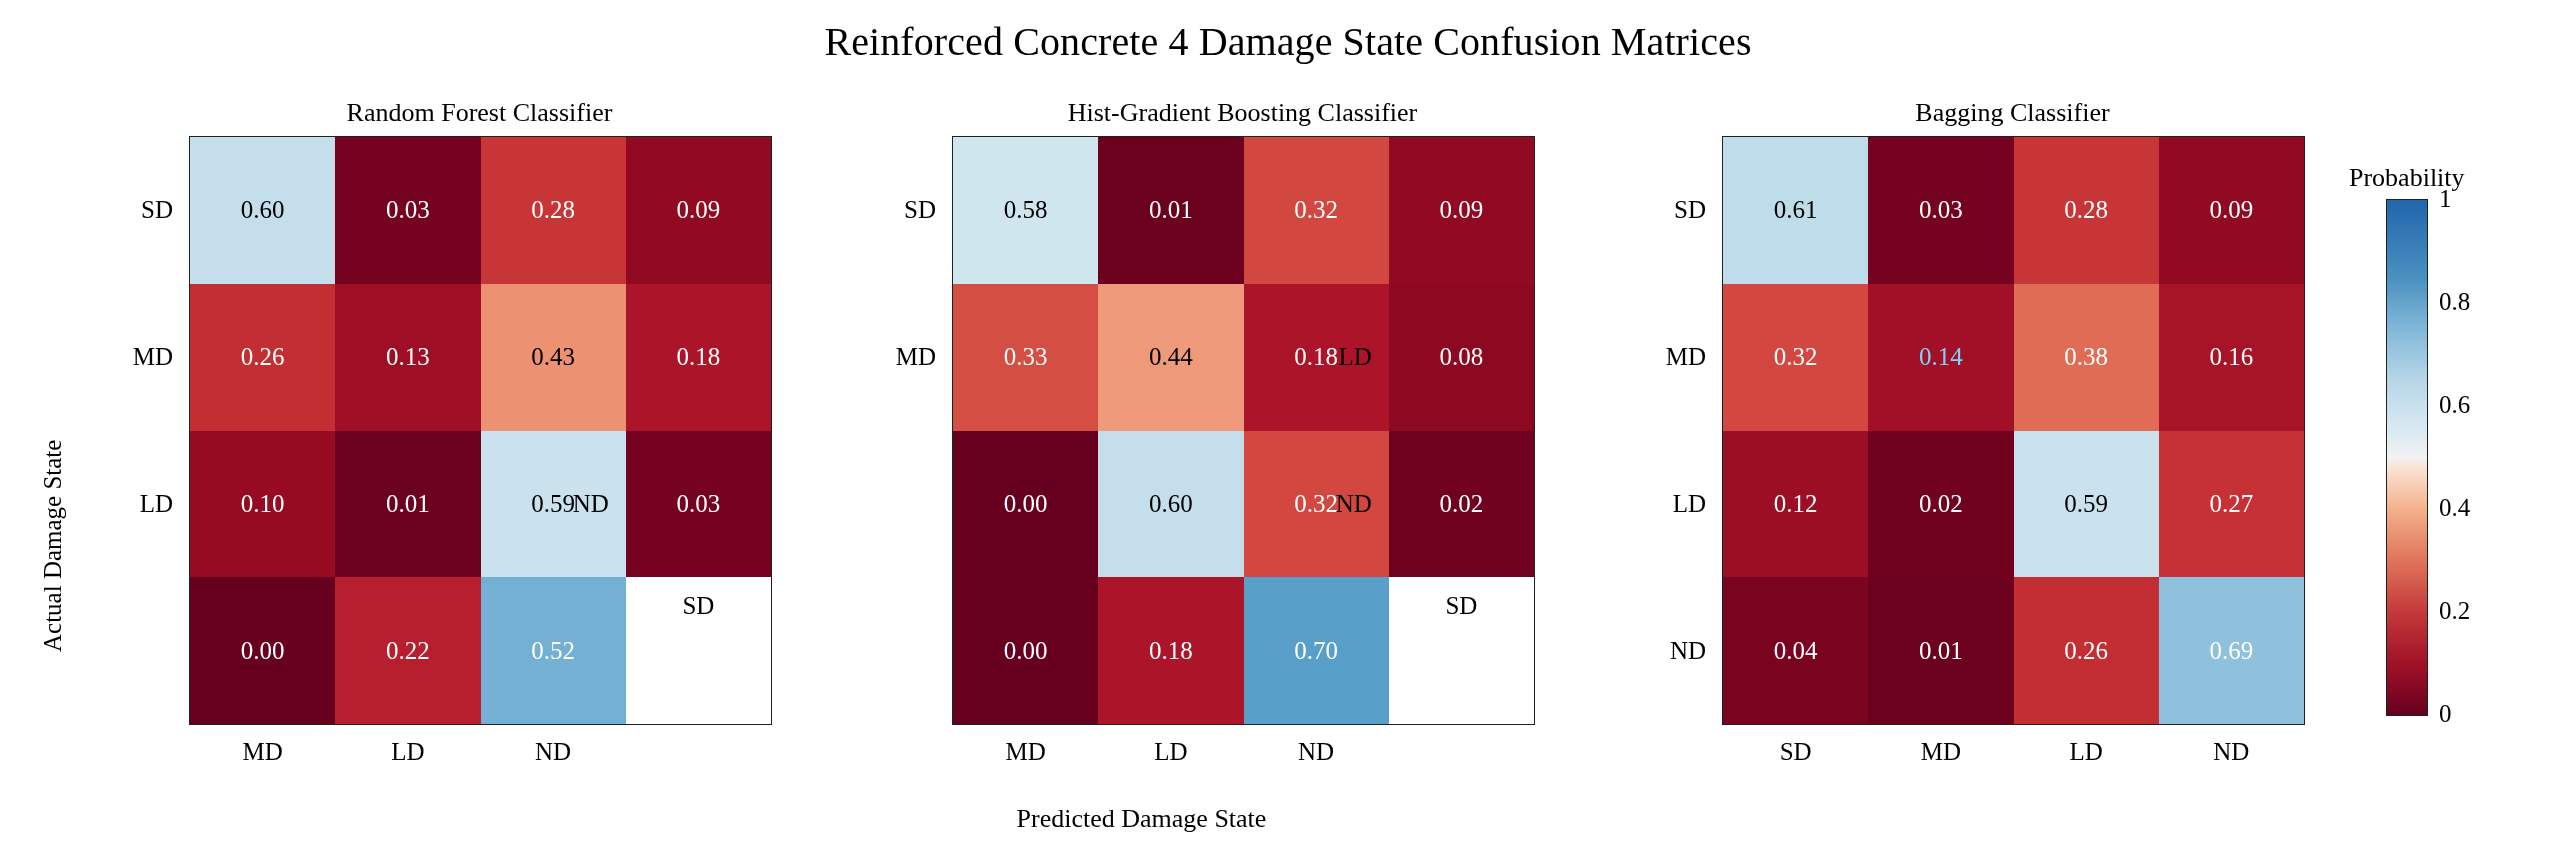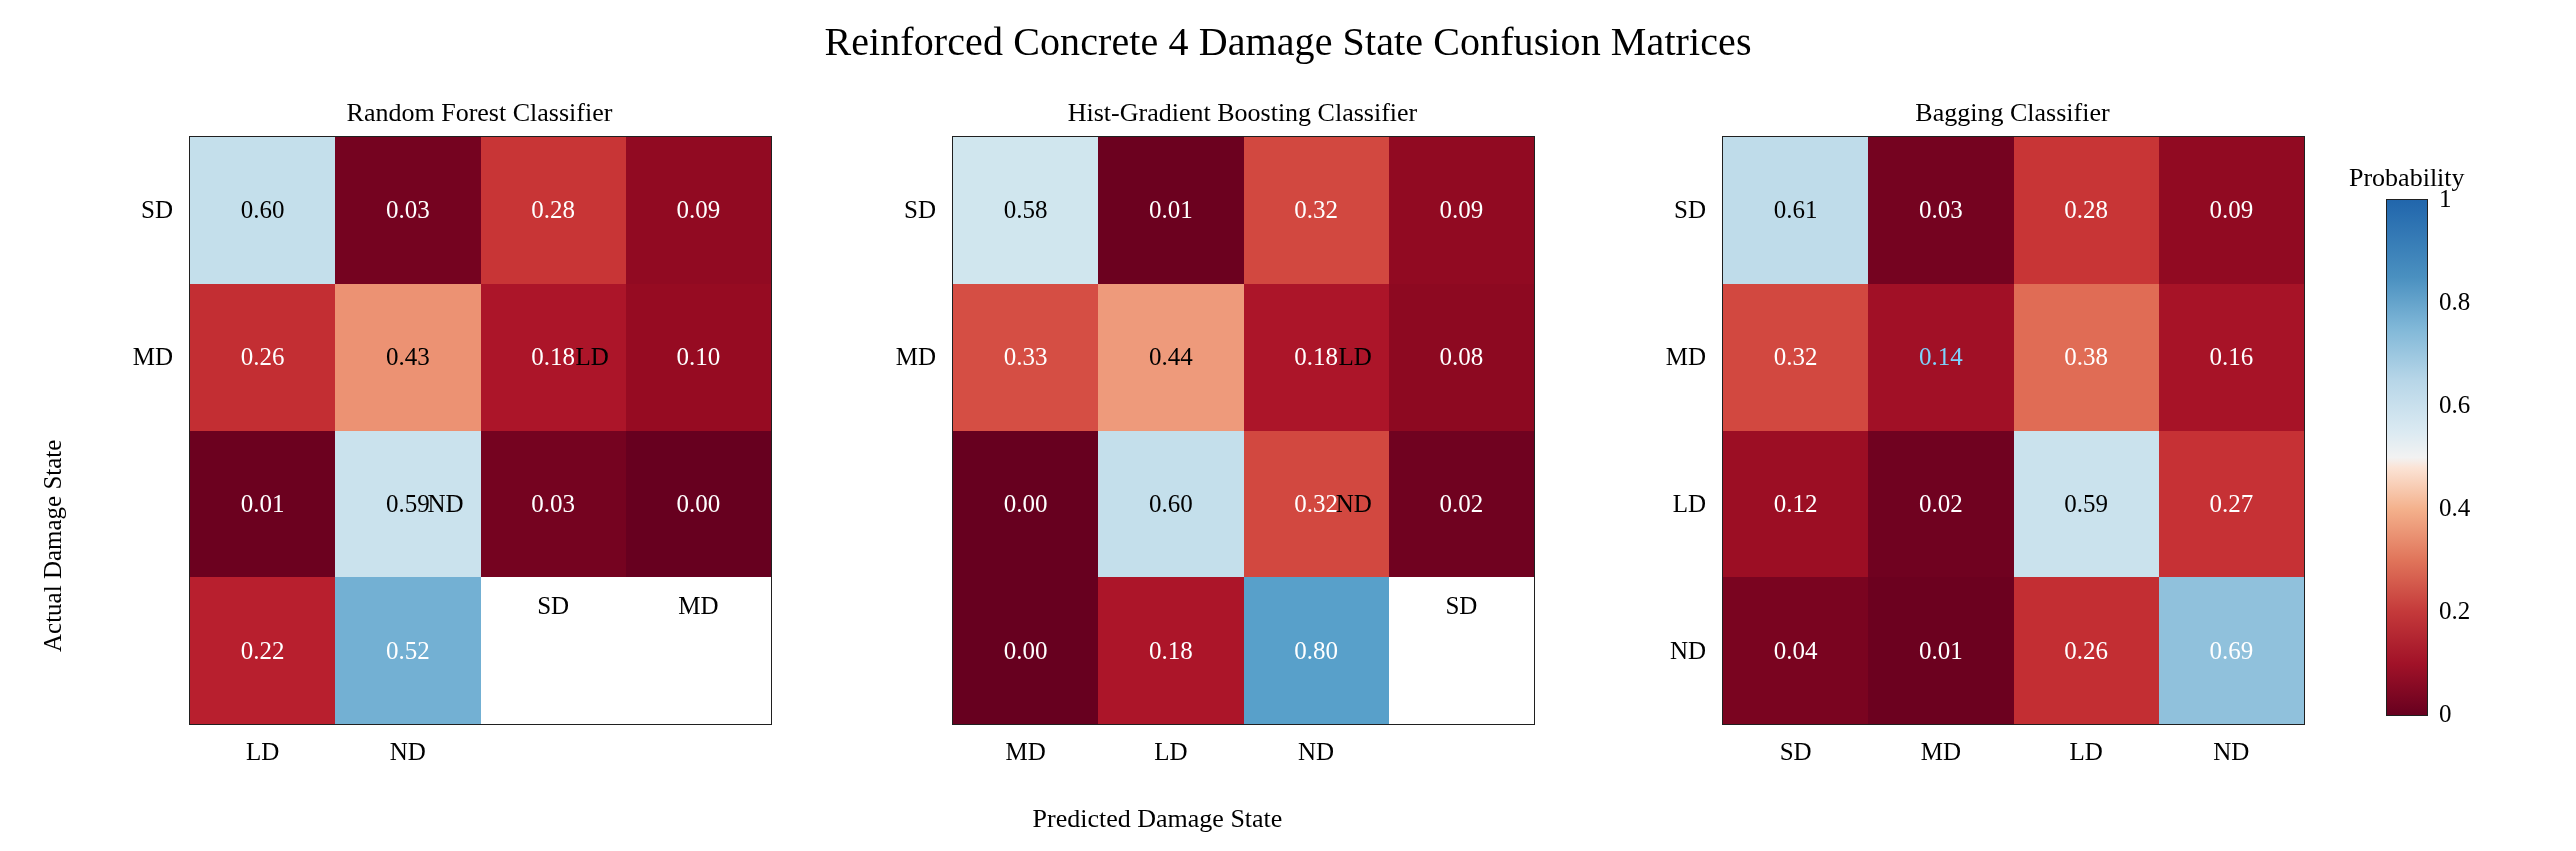--- a/index.html
+++ b/index.html
@@ -92,21 +92,20 @@
     font-size: 25px;
     transform-origin: 0 0;
     transform: rotate(-90deg);
     white-space: nowrap;
   }
   .xlabel {
     position: absolute;
     font-size: 26px;
     text-align: center;
     white-space: nowrap;
-    padding-left: 16px;
   }
   .cbar-wrap {
     position: absolute;
     top: 98px;
     left: 2374px;
   }
   .cbar-title {
     position: absolute;
     top: 65px;
     left: -25px;
@@ -163,20 +162,23 @@
             <div class="cell" style="background: rgb(200, 53, 54); color: rgb(255, 255, 255);">
               <span>0.28</span>
             </div>
             <div class="cell" style="background: rgb(145, 10, 34); color: rgb(255, 255, 255);">
               <span>0.09</span>
             </div>
             <div class="cell" style="background: rgb(195, 46, 51); color: rgb(255, 255, 255);">
               <span>0.26</span>
               <span class="ytick" style="color: rgb(0, 0, 0);">MD</span>
             </div>
+            <div class="cell" style="background: rgb(158, 15, 37); color: rgb(255, 255, 255);">
+              <span>0.13</span>
+            </div>
             <div class="cell" style="background: rgb(236, 146, 115); color: rgb(0, 0, 0);">
               <span>0.43</span>
             </div>
             <div class="cell" style="background: rgb(172, 21, 41); color: rgb(255, 255, 255);">
               <span>0.18</span>
             </div>
             <div class="cell" style="background: rgb(150, 11, 34); color: rgb(255, 255, 255);">
               <span>0.10</span>
               <span class="ytick" style="color: rgb(0, 0, 0);">LD</span>
             </div>
@@ -253,21 +255,21 @@
             </div>
             <div class="cell" style="background: rgb(103, 0, 31); color: rgb(255, 255, 255);">
               <span>0.00</span>
               <span class="xtick" style="color: rgb(0, 0, 0);">MD</span>
             </div>
             <div class="cell" style="background: rgb(172, 21, 41); color: rgb(255, 255, 255);">
               <span>0.18</span>
               <span class="xtick" style="color: rgb(0, 0, 0);">LD</span>
             </div>
             <div class="cell" style="background: rgb(88, 160, 202); color: rgb(255, 255, 255);">
-              <span>0.80</span>
+              <span>0.70</span>
               <span class="xtick" style="color: rgb(0, 0, 0);">ND</span>
             </div>
           </div>
         </div>
       </div>
       <div class="panel" style="left: 1722px; width: 581px;">
         <div class="panel-title">Bagging Classifier</div>
         <div class="grid-wrap" style="width: 581px; height: 587px;">
           <div class="grid" style="width: 581px; height: 587px;">
             <div class="cell" style="background: rgb(191, 220, 234); color: rgb(0, 0, 0);">

